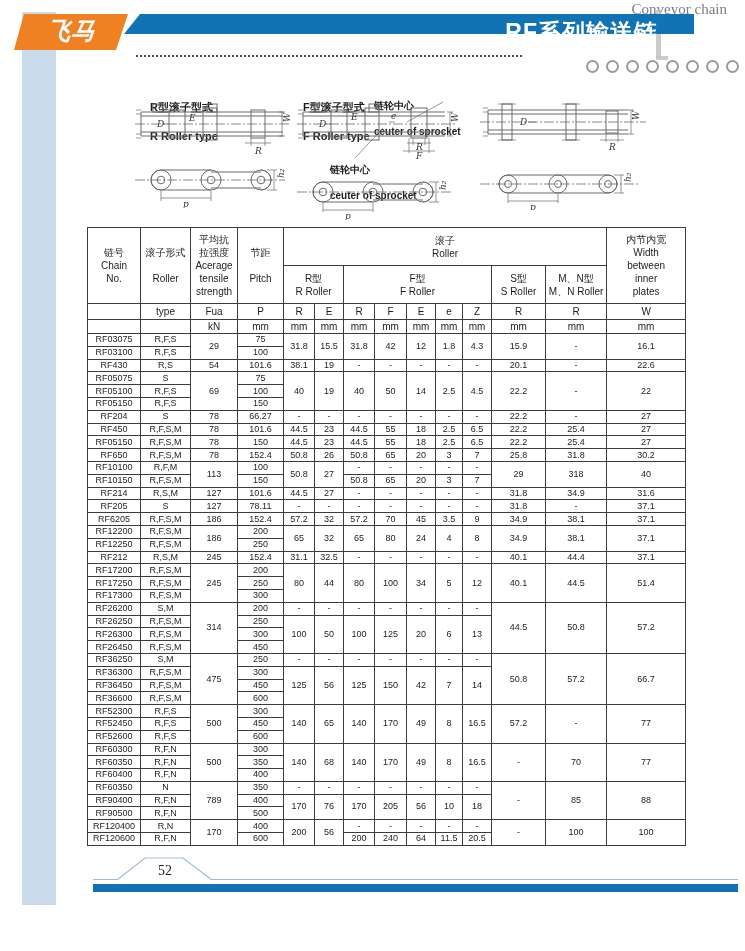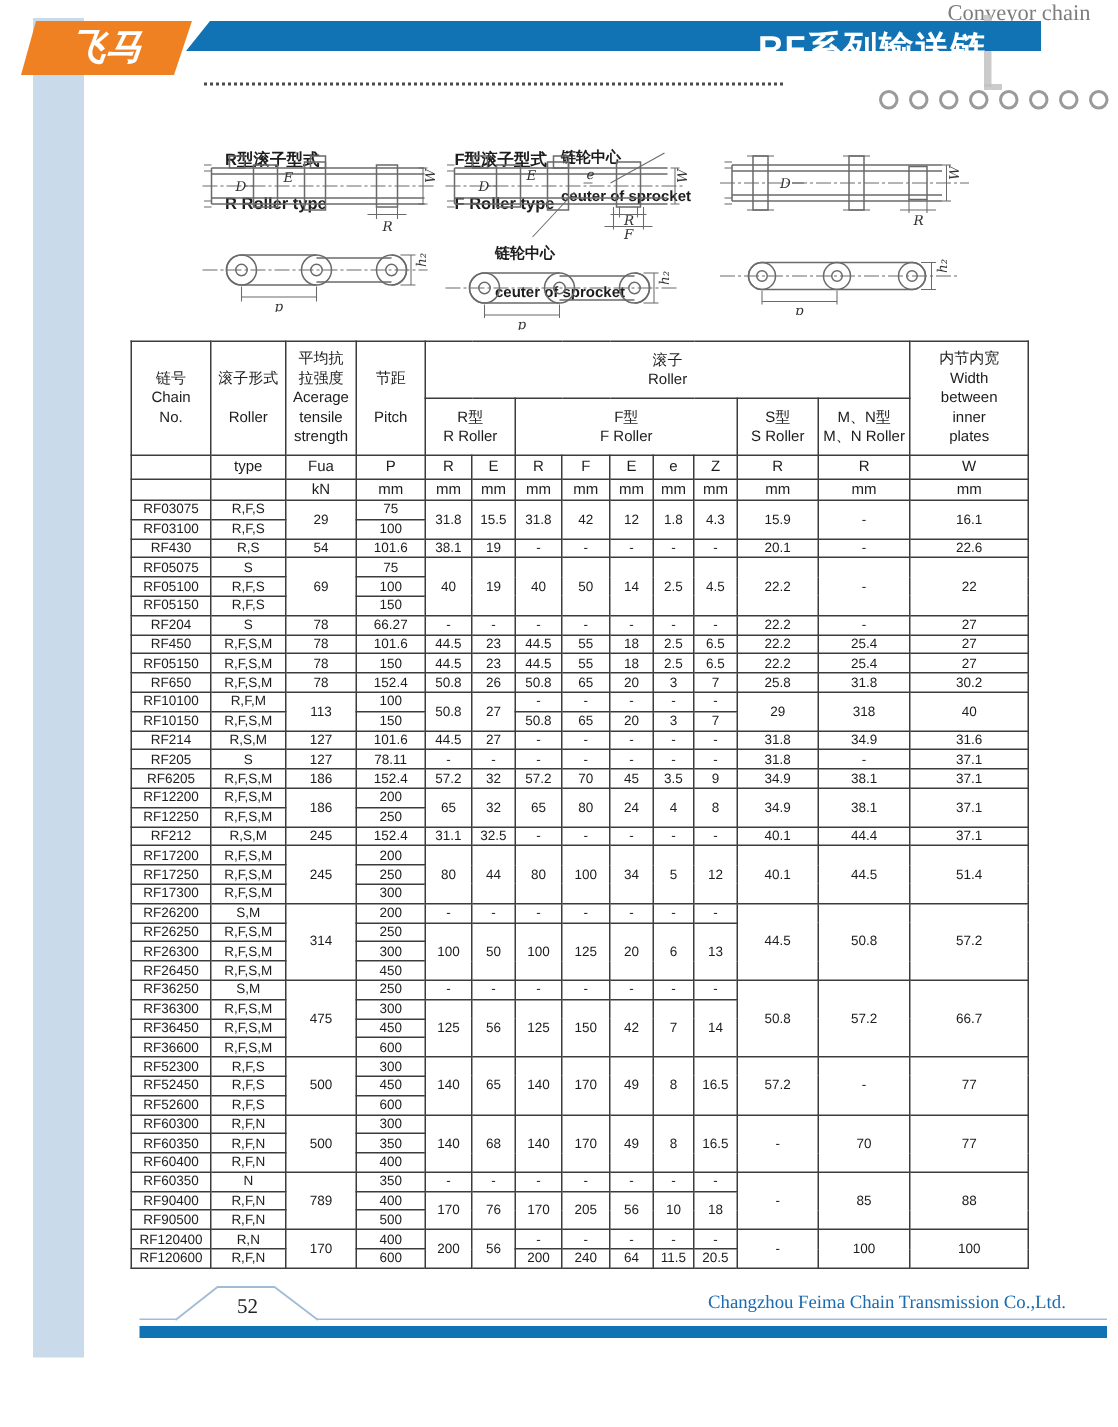--- a/index.html
+++ b/index.html
@@ -792,15 +792,14 @@
         </tr>
       </tbody>
     </table>
 
   <div class="footer-hairline"></div>
   <svg class="page-trapezoid" width="100" height="26" viewBox="0 0 100 26">
     <polyline points="2,25 30,3 68,3 97,25"></polyline>
     <text x="43" y="20">52</text>
   </svg>
   <div class="footer-bar"></div>
-  <div class="company-en">Changzhou Feima Chain Transmission Co.,Ltd.</div>
 
 </div>
 
 </body></html>

